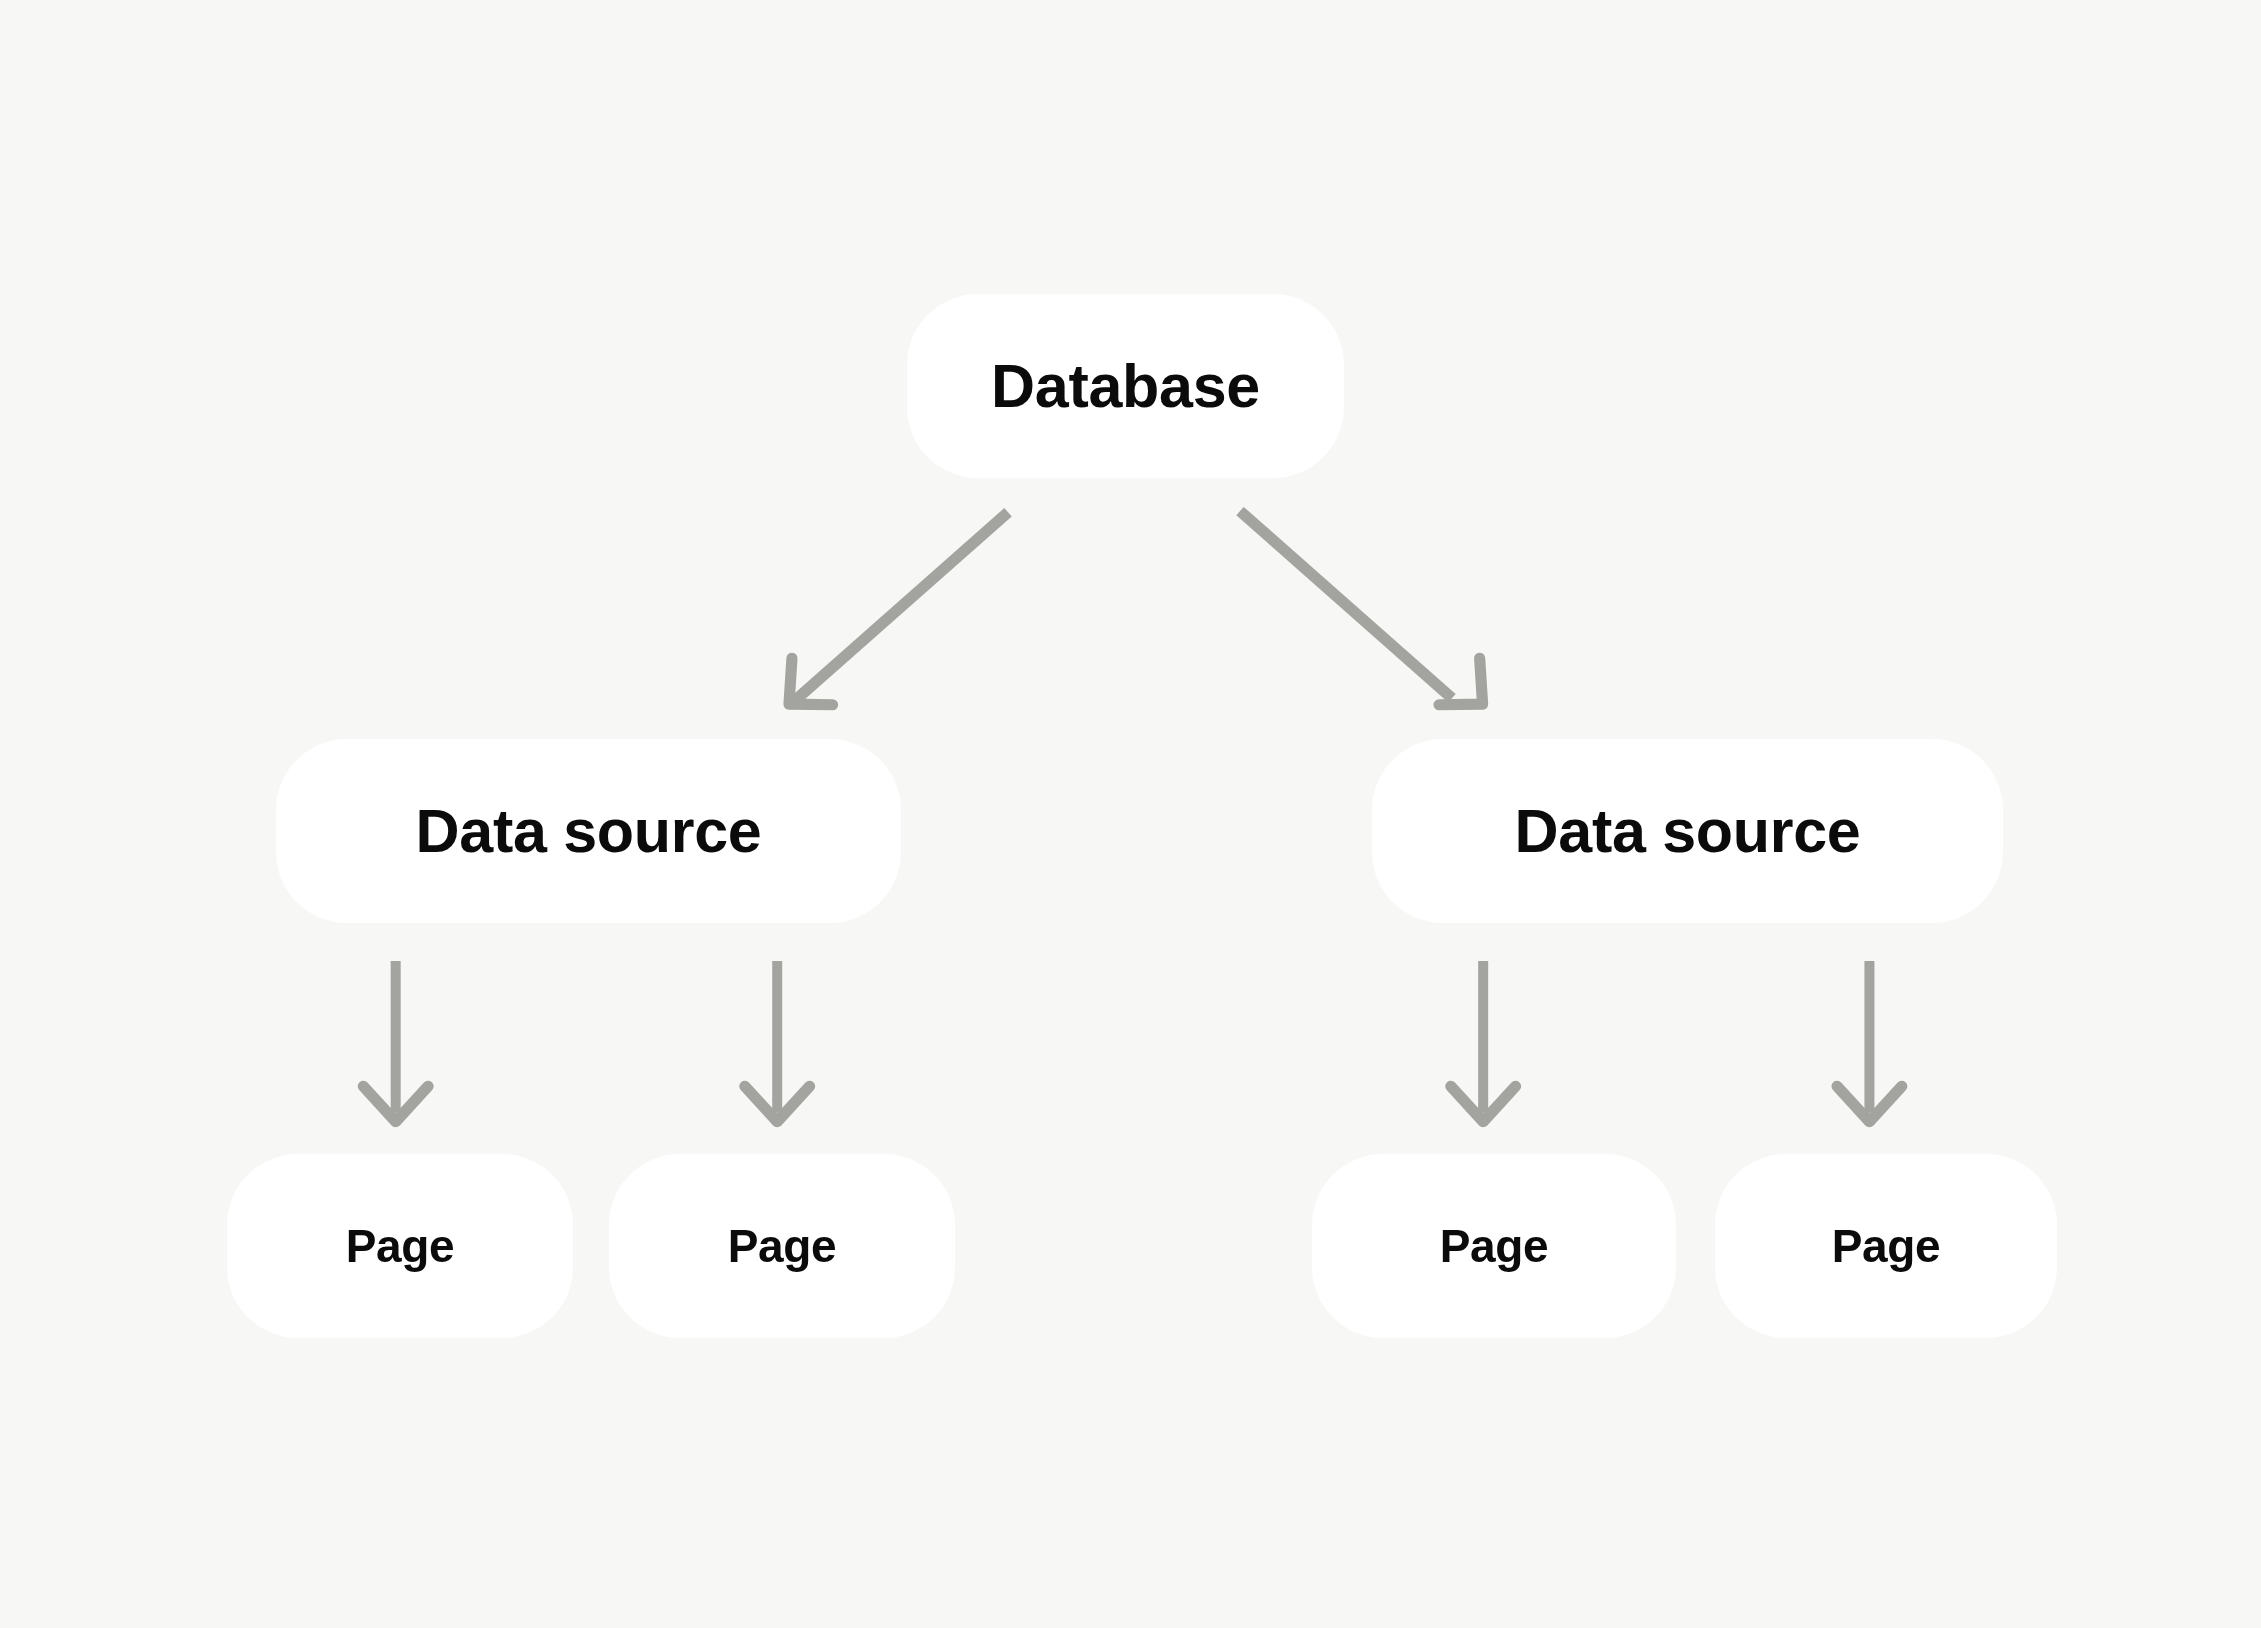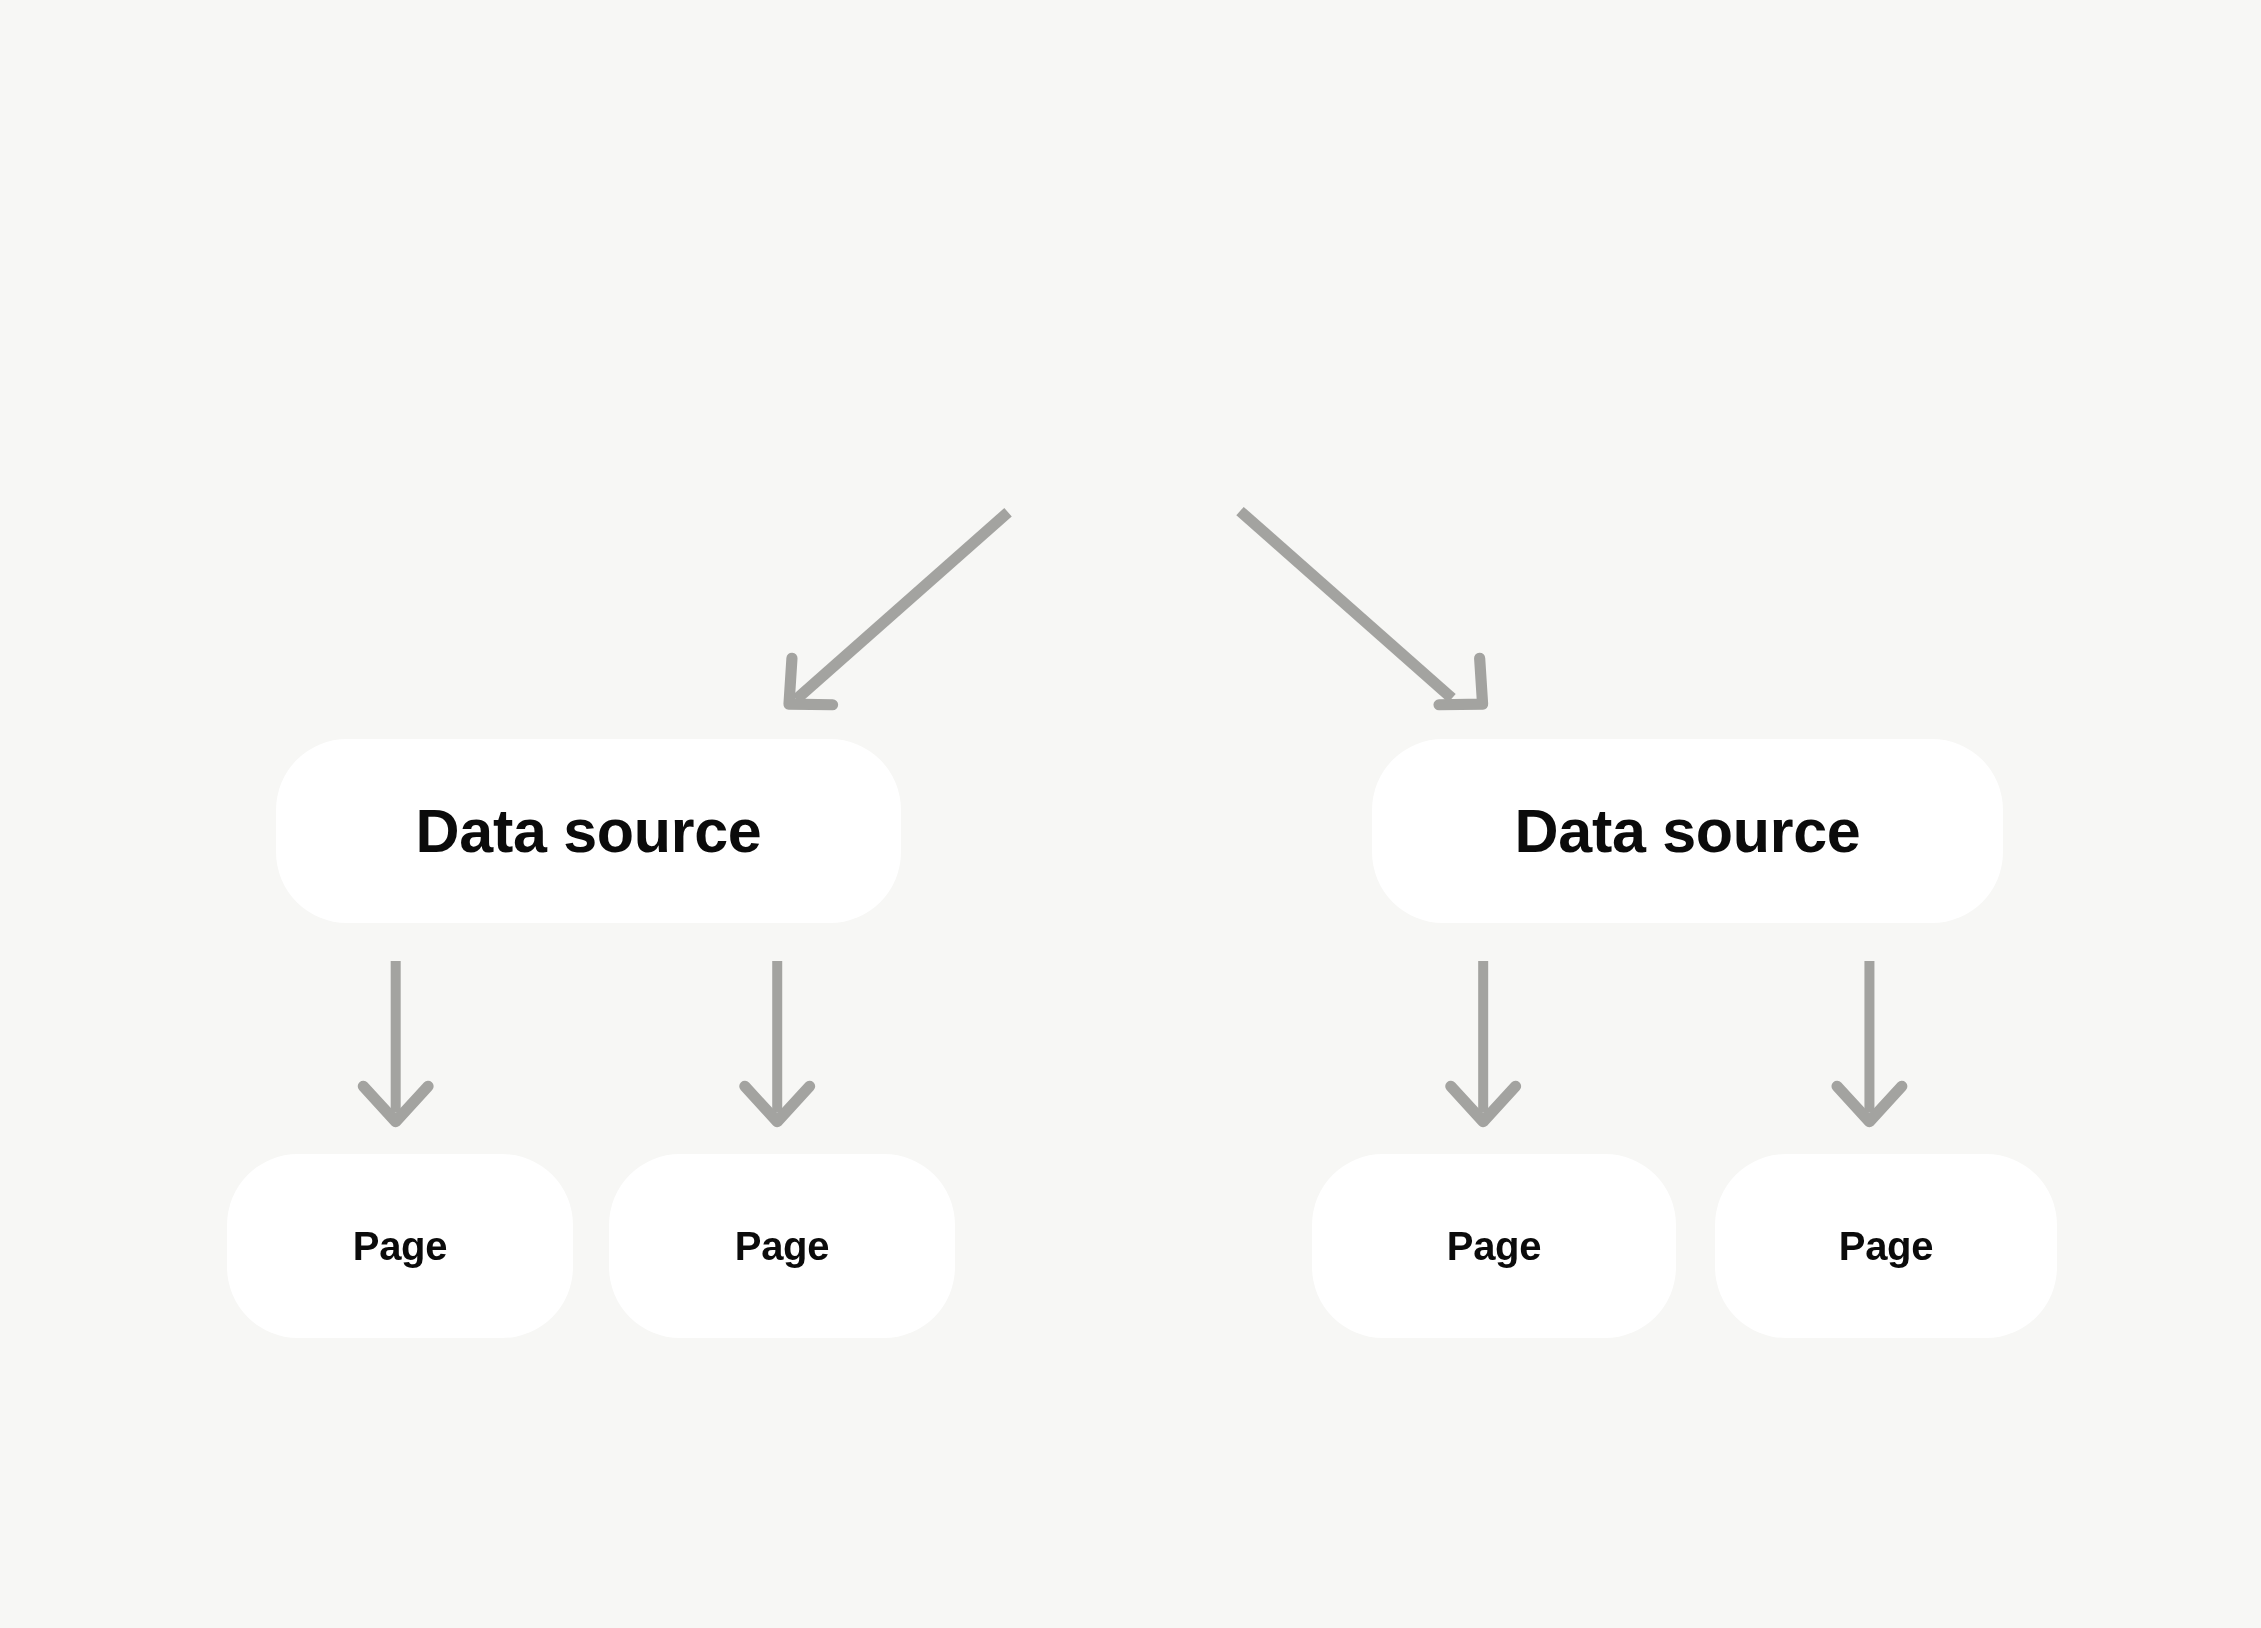--- a/index.html
+++ b/index.html
@@ -68,21 +68,21 @@
     width: 631px;
     height: 184px;
     border-radius: 71px;
     font-size: 61px;
   }
   
   .n-page {
     top: 1154px;
     height: 184px;
     border-radius: 71px;
-    font-size: 40px;
+    font-size: 46px;
   }
   .n-page-1 { left: 227px;  width: 346px; }
   .n-page-2 { left: 609px; width: 346px; }
   .n-page-3 { left: 1312px; width: 364px; }
   .n-page-4 { left: 1715px; width: 342px; }
 </style>
 </head>
 <body style="background: rgb(247, 247, 245);">
 
 <div id="canvas" style="background: rgb(247, 247, 245);">
@@ -113,20 +113,23 @@
       <path d="M 2519 1632 L 2519 1890" fill="none" stroke="#a3a3a0" stroke-width="17" stroke-linecap="butt"></path>
       <path d="M 2464 1845 L 2519 1905 L 2574 1845" fill="none" stroke="#a3a3a0" stroke-width="19" stroke-linecap="round" stroke-linejoin="round"></path>
     </g>
 
     <g>
       <path d="M 3175 1632 L 3175 1890" fill="none" stroke="#a3a3a0" stroke-width="17" stroke-linecap="butt"></path>
       <path d="M 3120 1845 L 3175 1905 L 3230 1845" fill="none" stroke="#a3a3a0" stroke-width="19" stroke-linecap="round" stroke-linejoin="round"></path>
     </g>
   </svg>
 
+  <div class="node n-database" style="background: rgb(255, 255, 255); color: rgb(11, 11, 11);">
+    <span class="node-label">Database</span>
+  </div>
 
   <div class="node n-ds-left" style="background: rgb(255, 255, 255); color: rgb(11, 11, 11);">
     <span class="node-label">Data source</span>
   </div>
 
   <div class="node n-ds-right" style="background: rgb(255, 255, 255); color: rgb(11, 11, 11);">
     <span class="node-label">Data source</span>
   </div>
 
   <div class="node n-page n-page-1" style="background: rgb(255, 255, 255); color: rgb(11, 11, 11);">

